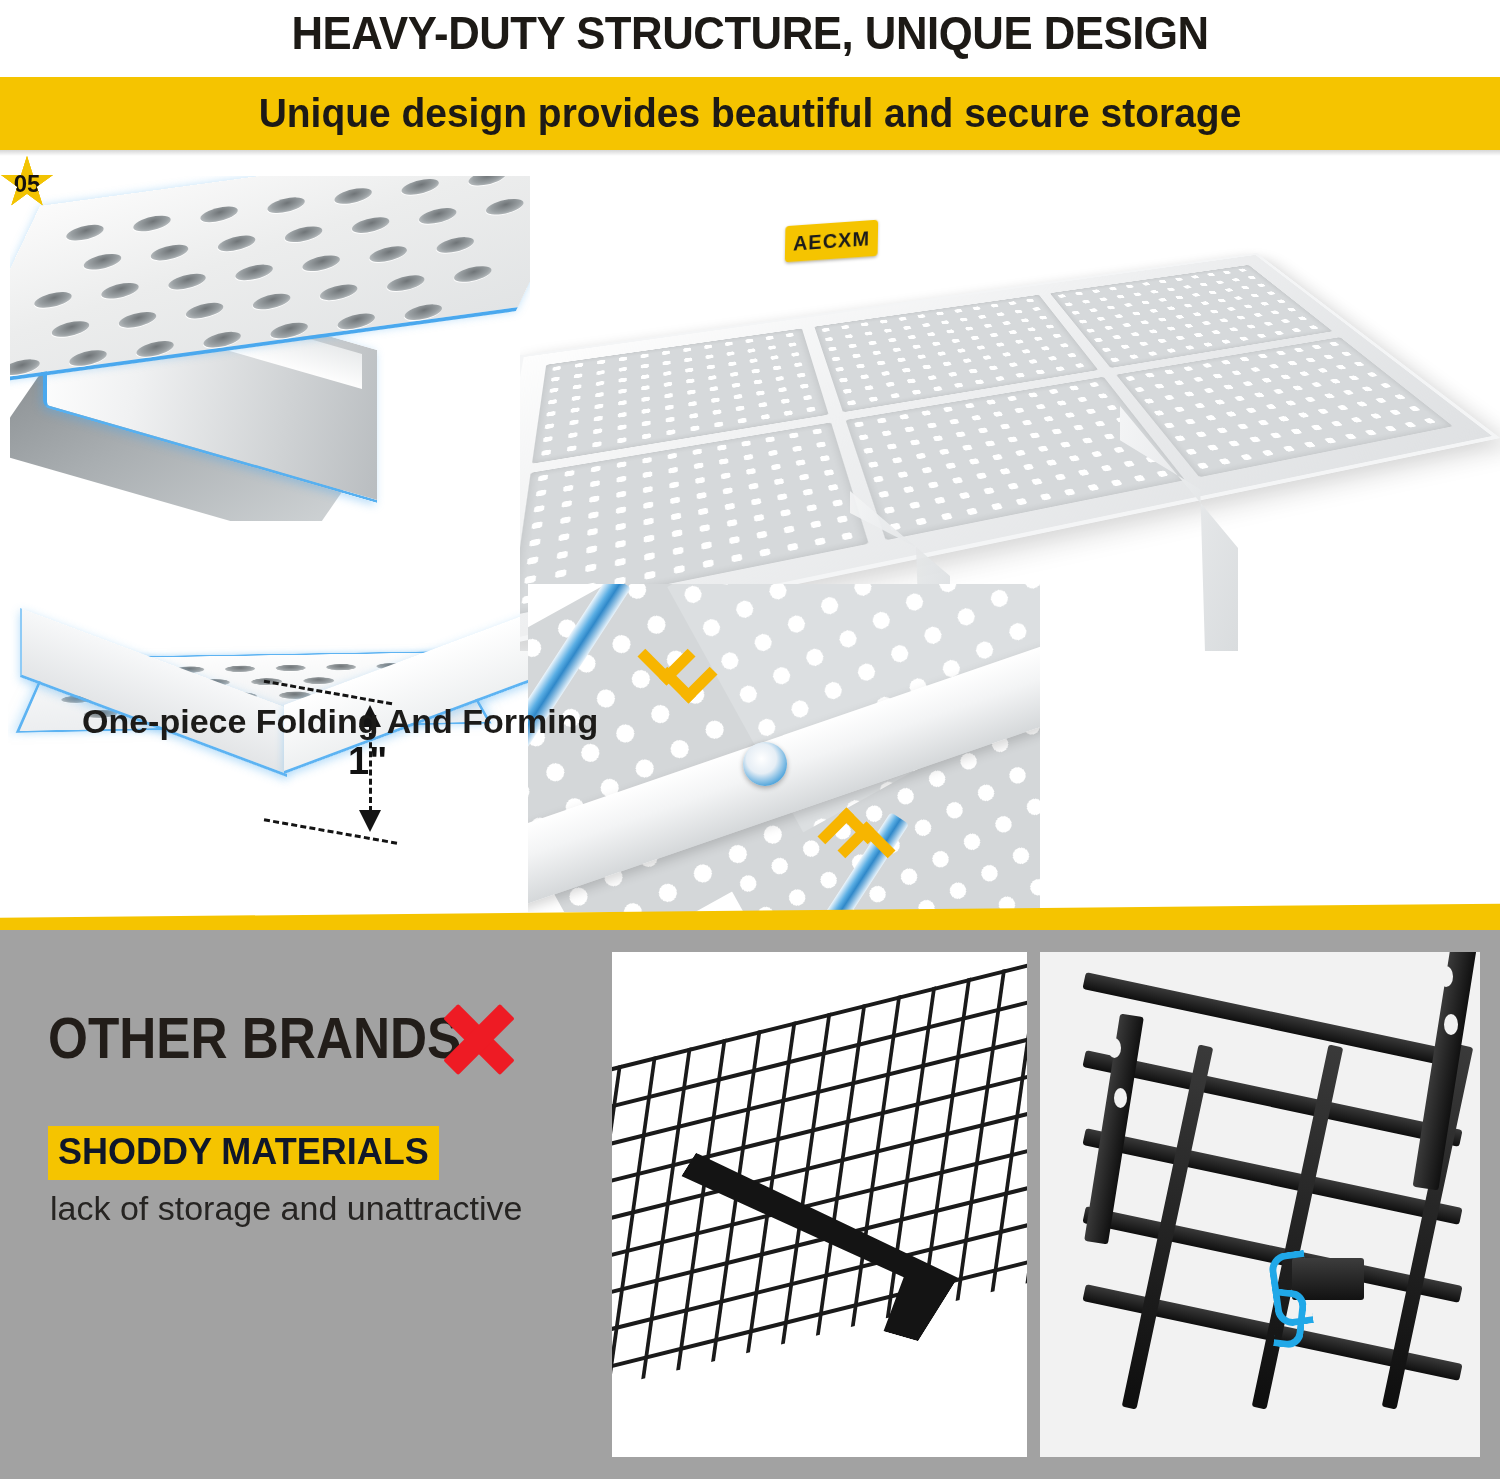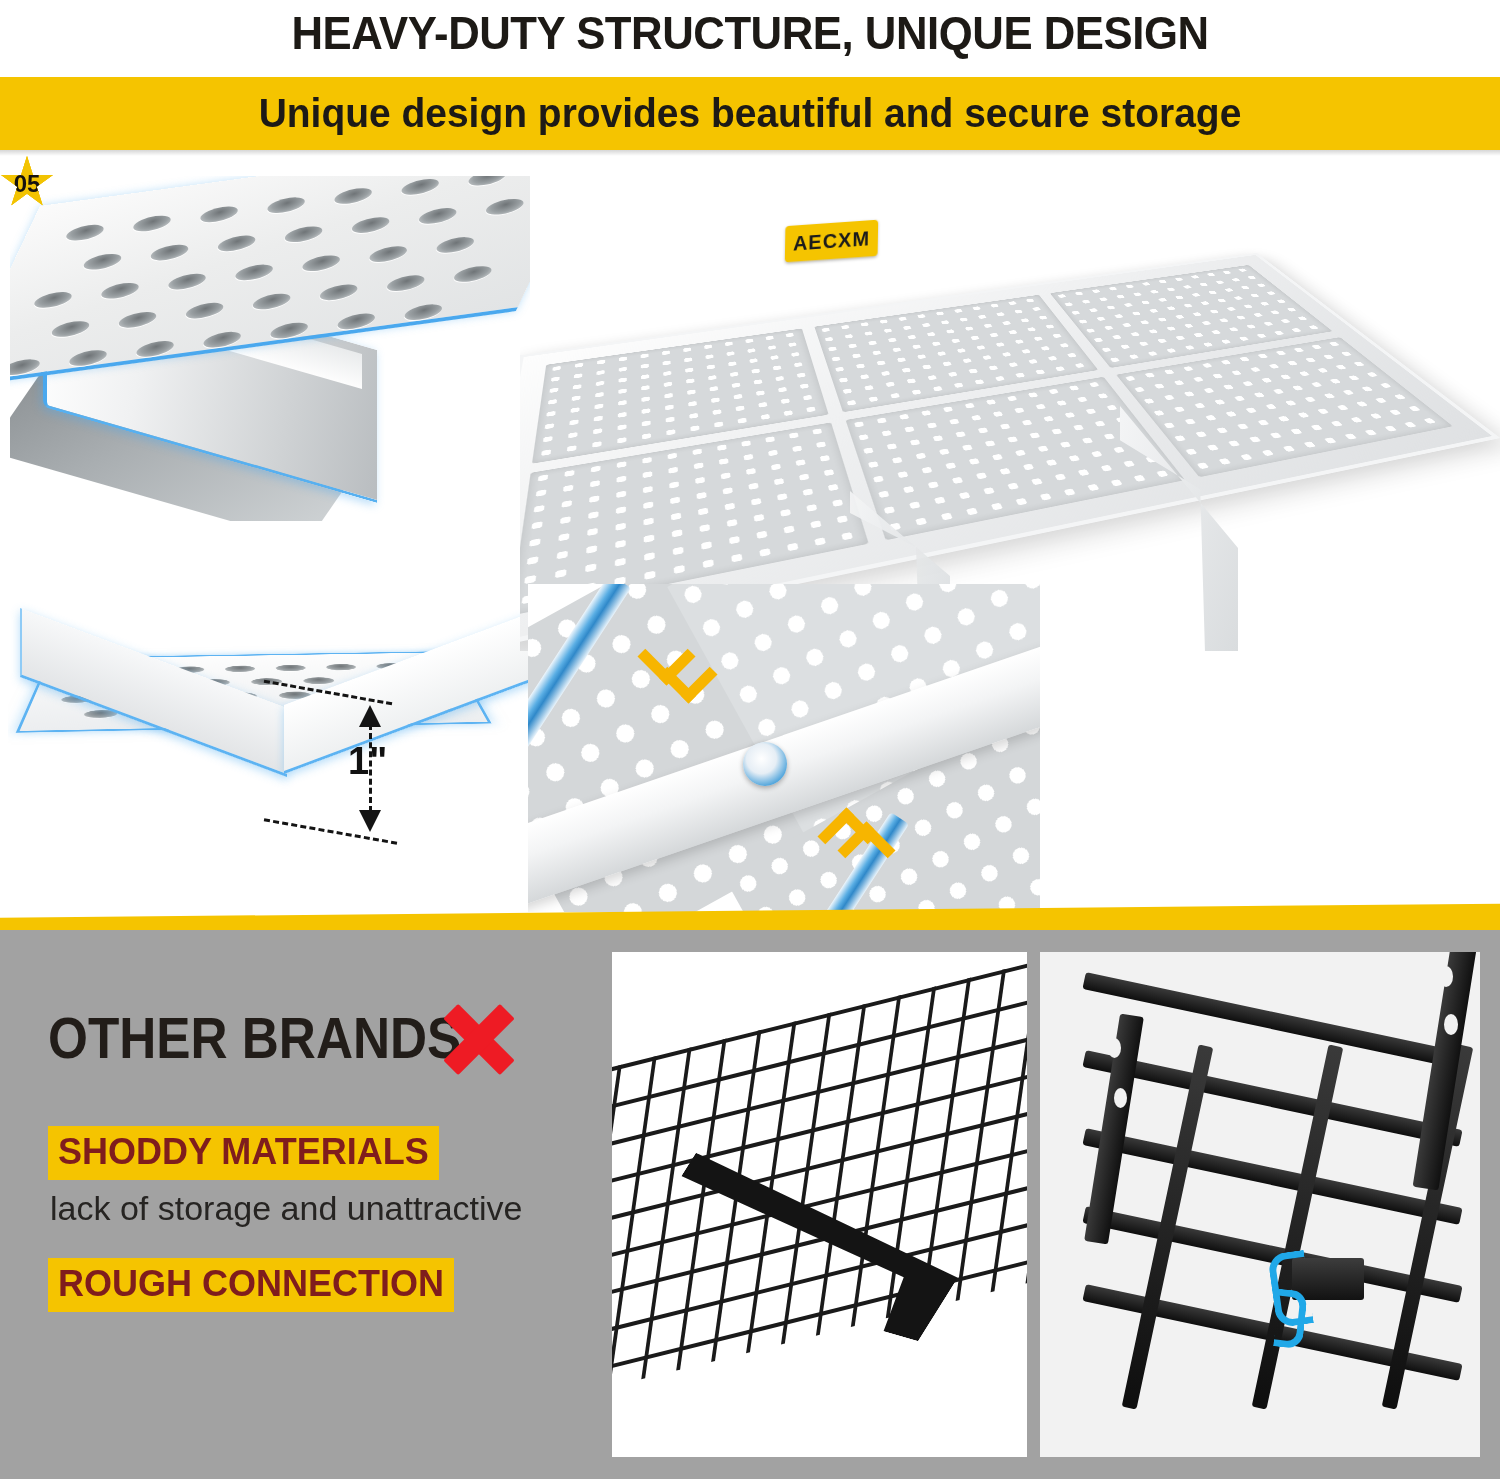--- a/index.html
+++ b/index.html
@@ -223,21 +223,21 @@
   .ob-x i{
     position:absolute;left:50%;top:50%;width:80px;height:21px;
     background:#EE1B24;border-radius:2px;margin-left:-40px;margin-top:-10px;
   }
   .ob-x i:first-child{transform:rotate(45deg);}
   .ob-x i:last-child{transform:rotate(-45deg);}
 
   .hl{
     position:absolute;background:#F5C400;
     padding:5px 10px 7px 10px;
-    font-size:36px;font-weight:600;color:#7f1d1d;
+    font-size:36px;font-weight:600;color:#0f172a;
     letter-spacing:0px;white-space:nowrap;text-align:right;
   }
   .sub{
     position:absolute;font-size:34px;line-height:44px;color:#262422;font-weight:400;
   }
   .hl1{left:48px;top:196px;}
   .sub1{left:50px;top:256px;width:540px;}
   .hl2{left:48px;top:328px;}
   .sub2{left:50px;top:390px;width:545px;}
 
@@ -407,20 +407,21 @@
       <div class="chev" style="left:140px;top:70px;"></div>
       <div class="chev" style="left:298px;top:232px;transform:rotate(225deg);"></div>
       <div class="chev" style="left:318px;top:246px;transform:rotate(225deg);"></div>
     </div>
 
     <div class="lbl01">
       <div class="star">
         <span>01</span>
       </div>
     </div>
+    <div class="lab-text txt01">One-piece Folding And Forming</div>
 
     <div class="lbl02">
       <div class="star">
         <span>02</span>
       </div>
     </div>
 
     <div class="lbl03">
       <div class="star">
         <span>05</span>
@@ -435,21 +436,20 @@
 
     <div class="ob-title">OTHER BRANDS</div>
     <div class="ob-x">
         <i></i>
         <i></i>
       </div>
 
     <div class="hl hl1">SHODDY MATERIALS</div>
     <div class="sub sub1">lack of storage and unattractive</div>
 
-    <div class="hl hl2">ROUGH CONNECTION</div>
 
     <div class="photo-frame pf1">
       <div class="mesh" id="meshgrid">
           <i class="h" style="top:0px"></i>
           <i class="h" style="top:36px"></i>
           <i class="h" style="top:72px"></i>
           <i class="h" style="top:108px"></i>
           <i class="h" style="top:144px"></i>
           <i class="h" style="top:180px"></i>
           <i class="h" style="top:216px"></i>

